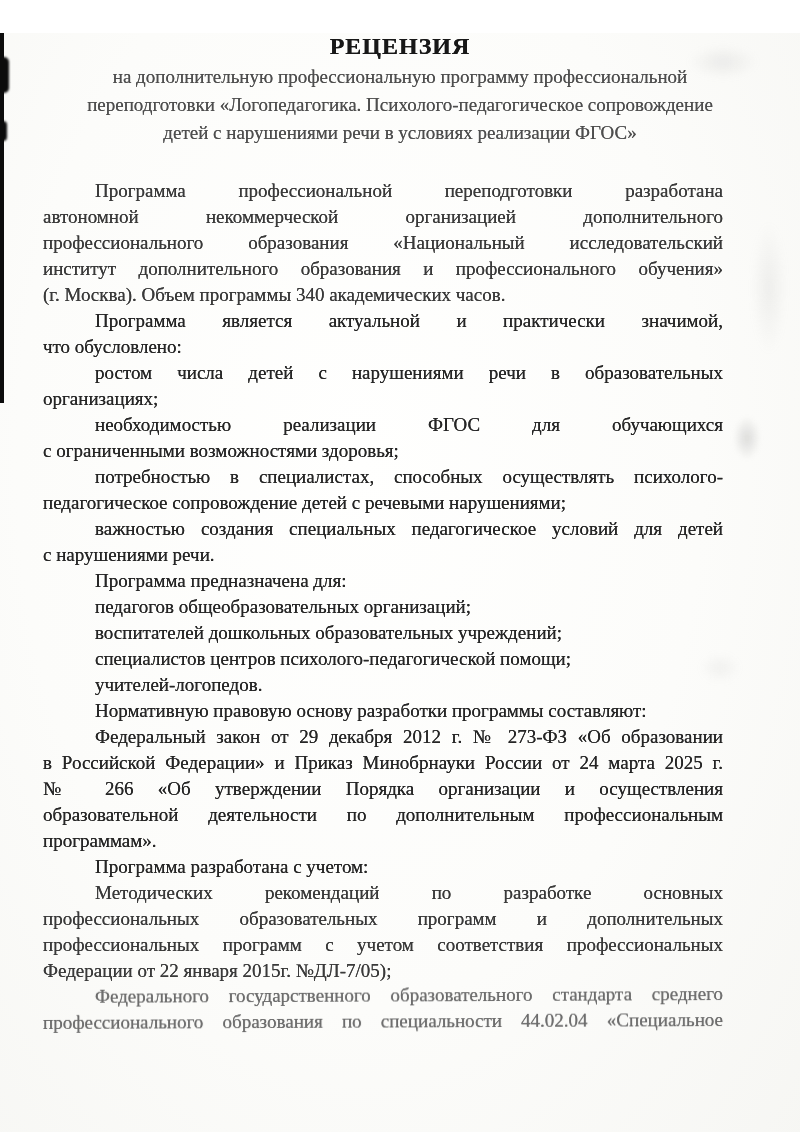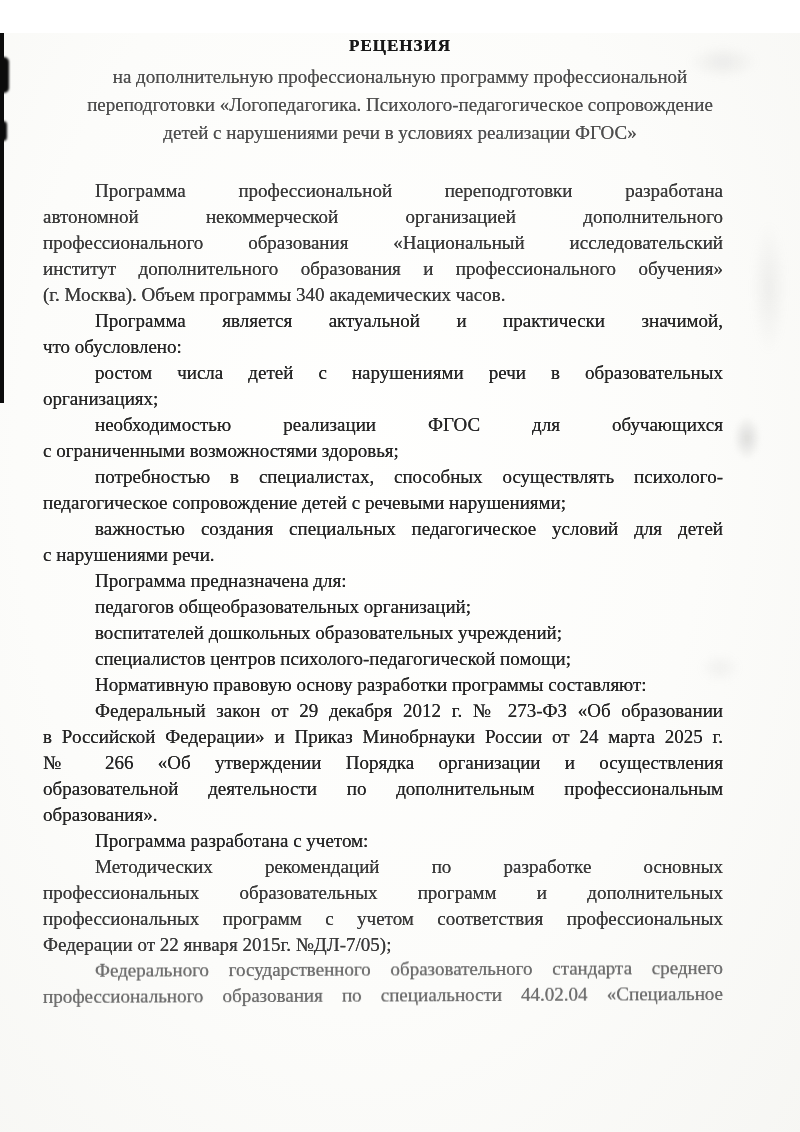--- a/index.html
+++ b/index.html
@@ -34,21 +34,21 @@
   .smudge.s2 { left: 688px; top: 12px; width: 70px; height: 34px;
     background: radial-gradient(ellipse, rgba(170,170,170,0.18), transparent 70%); filter: blur(3px); }
   .smudge.s3 { left: 752px; top: 190px; width: 34px; height: 130px;
     background: radial-gradient(ellipse, rgba(170,170,170,0.15), transparent 72%); filter: blur(3px); }
   .smudge.s4 { left: 700px; top: 620px; width: 40px; height: 30px;
     background: radial-gradient(ellipse, rgba(170,170,170,0.12), transparent 72%); filter: blur(3px); }
 
   .title {
     margin-top: 33px;
     text-align: center;
-    font-size: 17px; line-height: 26px;
+    font-size: 24px; line-height: 26px;
     font-weight: 700; letter-spacing: 1px;
     color: var(--ink-title, #181818);
     text-shadow: 0 0 0.5px var(--ink-title, #181818);
   }
   .subtitle {
     margin-top: 4px;
     padding: 0 52px;
     text-align: center;
     font-size: 19px; line-height: 28px;
     color: var(--ink-light, #4e4e4e);
@@ -131,28 +131,31 @@
       <div class="block tone-dark">
         <div class="line ind">педагогов общеобразовательных организаций;</div>
       </div>
       <div class="block tone-dark">
         <div class="line ind">воспитателей дошкольных образовательных учреждений;</div>
       </div>
       <div class="block tone-dark">
         <div class="line ind">специалистов центров психолого-педагогической помощи;</div>
       </div>
       <div class="block tone-dark">
+        <div class="line ind">учителей-логопедов.</div>
+      </div>
+      <div class="block tone-dark">
         <div class="line ind">Нормативную правовую основу разработки программы составляют:</div>
       </div>
       <div class="block tone-dark">
         <div class="line j ind">Федеральный закон от 29 декабря 2012 г. № 273-ФЗ «Об образовании</div>
         <div class="line j">в Российской Федерации» и Приказ Минобрнауки России от 24 марта 2025 г.</div>
         <div class="line j">№ 266 «Об утверждении Порядка организации и осуществления</div>
         <div class="line j">образовательной деятельности по дополнительным профессиональным</div>
-        <div class="line">образования».</div>
+        <div class="line">программам».</div>
       </div>
       <div class="block tone-dark">
         <div class="line ind">Программа разработана с учетом:</div>
       </div>
       <div class="block tone-mid">
         <div class="line j ind">Методических рекомендаций по разработке основных</div>
         <div class="line j">профессиональных образовательных программ и дополнительных</div>
         <div class="line j">профессиональных программ с учетом соответствия профессиональных</div>
         <div class="line">Федерации от 22 января 2015г. №ДЛ-7/05);</div>
       </div>

